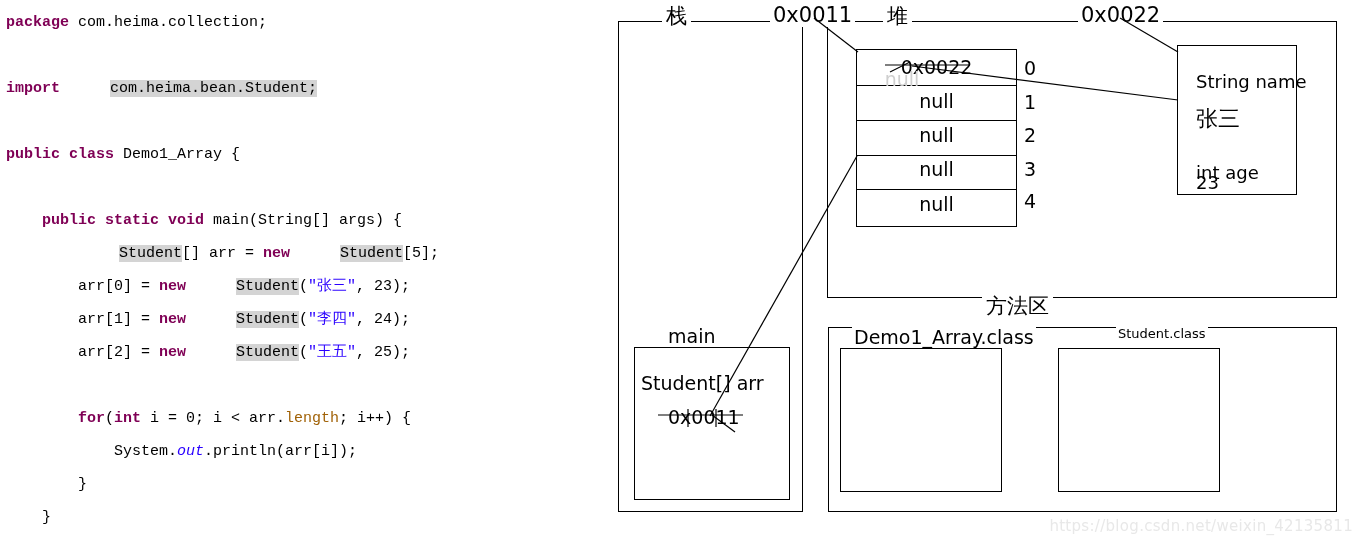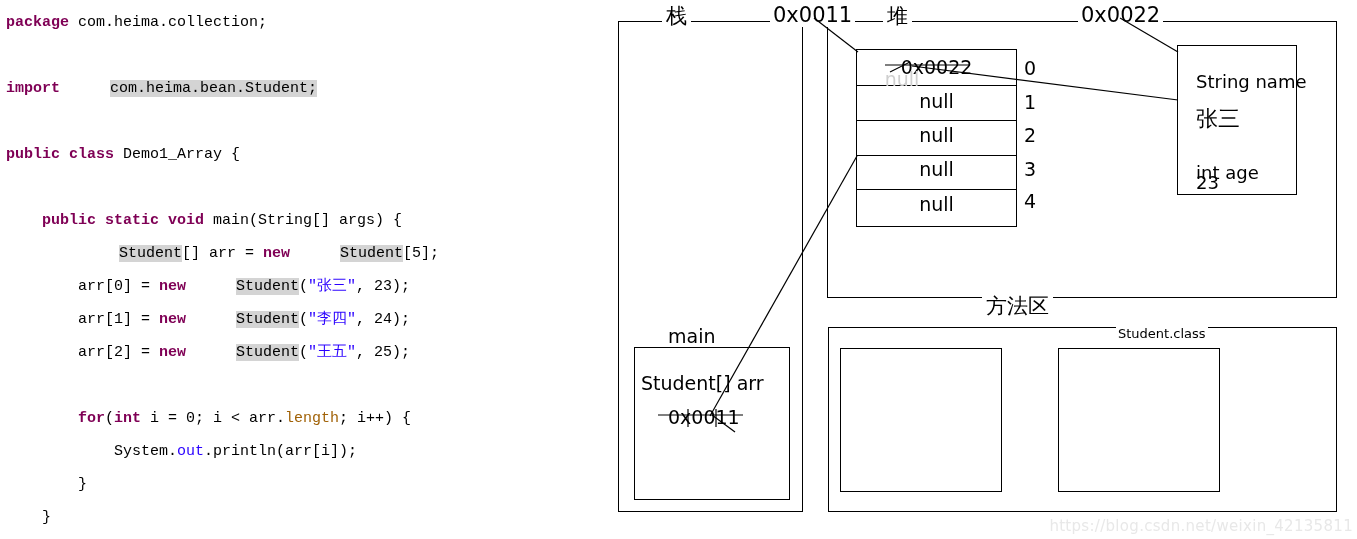--- a/index.html
+++ b/index.html
@@ -18,21 +18,21 @@
     line-height:33px;
     color:#000000;
     padding:6px 0 0 6px;
     box-sizing:border-box;
     white-space:pre;
   }
   .cl{display:block;height:33px;}
   .kw{color:#7f0055;font-weight:bold;}
   .str{color:#2a00ff;}
   .fld{color:#a16207;}
-  .itl{color:#2a00ff;}
+  .itl{color:#2a00ff;font-style:italic;}
   .hl{background:#d4d4d4;margin-left:41px;}
   .pln{color:#000000;}
 
   
   #diagram{position:absolute;left:600px;top:0;width:757px;height:539px;}
   .box{position:absolute;border:1.6px solid #000;box-sizing:border-box;background:transparent;}
   .lbl{position:absolute;font-family:"DejaVu Sans","Liberation Sans",sans-serif;
        color:#000;white-space:nowrap;}
   .cellrow{position:absolute;left:0;right:0;border-top:1.6px solid #000;}
   .celltxt{position:absolute;width:100%;text-align:center;
@@ -92,20 +92,21 @@
   <div class="lbl" style="left:596px;top:71px;font-size:18px;">String name</div>
   <div class="lbl" style="left:596px;top:104px;font-size:22px;">张三</div>
   <div class="lbl" style="left:596px;top:138px;font-size:18px;margin-top:24px;">int age</div>
   <div class="lbl" style="left:596px;top:172px;font-size:18px;">23</div>
 
   <div class="lbl" style="left:68px;top:325px;font-size:19px;">main</div>
   <div class="box" style="left:34px;top:347px;width:156px;height:153px;"></div>
   <div class="lbl" style="left:41px;top:372px;font-size:19px;">Student[] arr</div>
   <div class="lbl" style="left:68px;top:406px;font-size:19px;">0x0011</div>
 
+  <div class="lbl" style="left:252px;top:326px;font-size:19px;background:#fff;padding:0 2px;">Demo1_Array.class</div>
   <div class="box" style="left:240px;top:348px;width:162px;height:144px;"></div>
 
   <div class="lbl" style="left:516px;top:326px;font-size:13px;background:#fff;padding:0 2px;">Student.class</div>
   <div class="box" style="left:458px;top:348px;width:162px;height:144px;"></div>
 
   <svg class="leaders" viewBox="0 0 757 539" xmlns="http://www.w3.org/2000/svg">
     <g stroke="#000" stroke-width="1.2" fill="none">
 
       <line x1="214" y1="18" x2="258" y2="52"></line>
 

